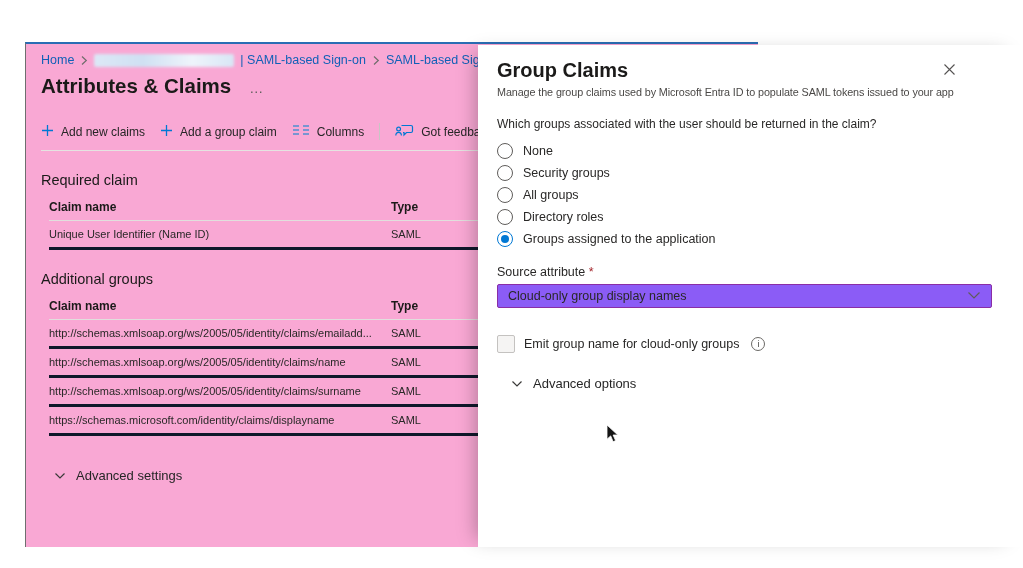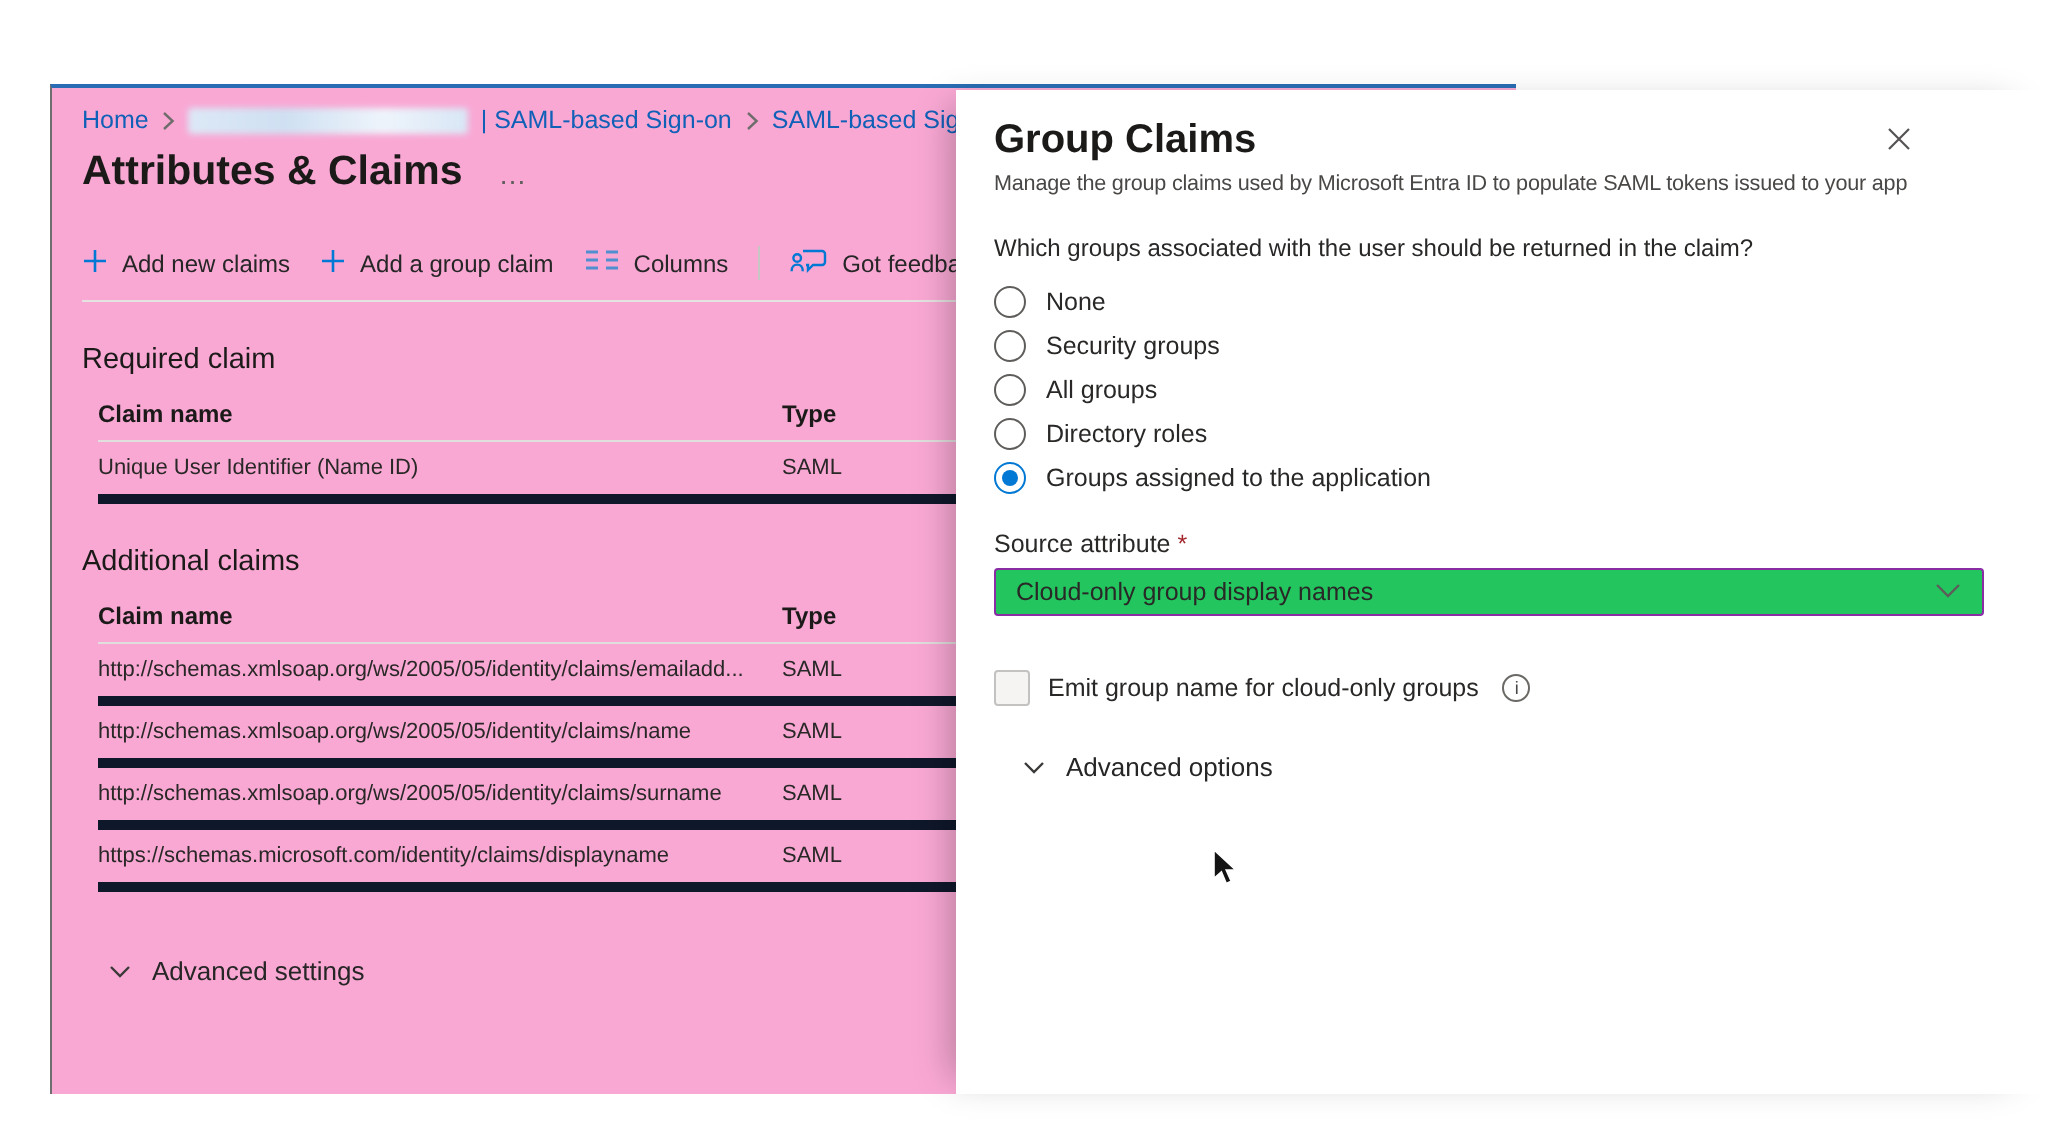--- a/index.html
+++ b/index.html
@@ -22,21 +22,21 @@
   .toolbar{display:flex;align-items:center;gap:15px;margin-top:24px;}
   .tbtn{display:flex;align-items:center;gap:7px;background:none;border:none;padding:0;
         font-family:inherit;font-size:12px;color:#262626;cursor:pointer;white-space:nowrap;}
   .vdiv{width:1px;height:17px;background:#c8c6c4;}
   .toolbar-divider{border:none;border-top:1px solid #e5e3e1;margin:9px 0 0 0;width:703px;}
 
   .section-heading{font-size:14.5px;font-weight:400;color:#1b1a19;margin:21px 0 0 0;}
   .table{margin:5px 0 0 8px;width:690px;}
   .thead,.trow{display:grid;grid-template-columns:342px 120px;align-items:center;}
   .thead{height:27px;font-size:12px;font-weight:700;color:#1b1a19;border-bottom:1px solid #e1dfdd;}
-  .trow{height:26px;font-size:11px;border-bottom:5px solid #0f172a;cursor:pointer;}
+  .trow{height:26px;font-size:11px;border-bottom:3px solid #0f172a;cursor:pointer;}
   .trow span{white-space:nowrap;overflow:hidden;}
 
   .collapser{display:flex;align-items:center;gap:10px;background:none;border:none;padding:0;
              font-family:inherit;font-size:13px;color:#262626;cursor:pointer;}
   .window .collapser{margin:32px 0 0 13px;}
 
   
   .panel{position:absolute;left:478px;top:45px;width:545px;height:502px;box-sizing:border-box;background:#fff;
          box-shadow:-10px 0 18px -8px rgba(0,0,0,.28);padding:14px 31px 0 19px;}
   .panel-title{font-size:20px;font-weight:700;color:#1b1a19;margin:0;}
@@ -46,21 +46,21 @@
   .question{font-size:12px;margin:19px 0 0 0;color:#292827;}
   .radio-group{display:flex;flex-direction:column;margin-top:9px;}
   .radio{display:flex;align-items:center;gap:10px;height:22px;font-size:12.5px;cursor:pointer;}
   .rb{width:16px;height:16px;box-sizing:border-box;border:1px solid #5f5d5b;border-radius:50%;
       position:relative;flex:none;background:#fff;}
   .radio.selected .rb{border-color:#0078d4;}
   .radio.selected .rb::after{content:"";position:absolute;inset:3px;border-radius:50%;background:#0078d4;}
   .field-label{display:block;font-size:12.5px;margin-top:15px;}
   .req{color:#a4262c;}
   .dropdown{margin-top:5px;height:24px;box-sizing:border-box;border:1px solid #8a2da5;border-radius:2px;
-            background:#22c55e;display:flex;align-items:center;justify-content:space-between;
+            background:#8b5cf6;display:flex;align-items:center;justify-content:space-between;
             padding:0 10px;font-size:12.5px;cursor:pointer;}
   .checkbox-row{display:flex;align-items:center;gap:9px;margin-top:27px;font-size:12.5px;cursor:pointer;}
   .cb{width:18px;height:18px;box-sizing:border-box;border:1px solid #c4c2c0;background:#f5f4f3;
       border-radius:2px;flex:none;}
   .info{width:14px;height:14px;box-sizing:border-box;border:1px solid #6b6966;border-radius:50%;
         display:flex;align-items:center;justify-content:center;font-size:9px;color:#494745;
         margin-left:3px;cursor:pointer;flex:none;}
   .panel .collapser{margin:23px 0 0 14px;}
 
   .cursor{position:absolute;left:606px;top:424px;pointer-events:none;}
@@ -145,21 +145,21 @@
           <span>Type</span>
         </div>
         <div class="trow">
           <span>Unique User Identifier (Name ID)</span>
           <span>SAML</span>
         </div>
       </div>
     </section>
 
     <section>
-      <h2 class="section-heading">Additional claims</h2>
+      <h2 class="section-heading">Additional groups</h2>
       <div class="table">
         <div class="thead">
           <span>Claim name</span>
           <span>Type</span>
         </div>
         <div class="trow">
           <span>http://schemas.xmlsoap.org/ws/2005/05/identity/claims/emailadd...</span>
           <span>SAML</span>
         </div>
         <div class="trow">

